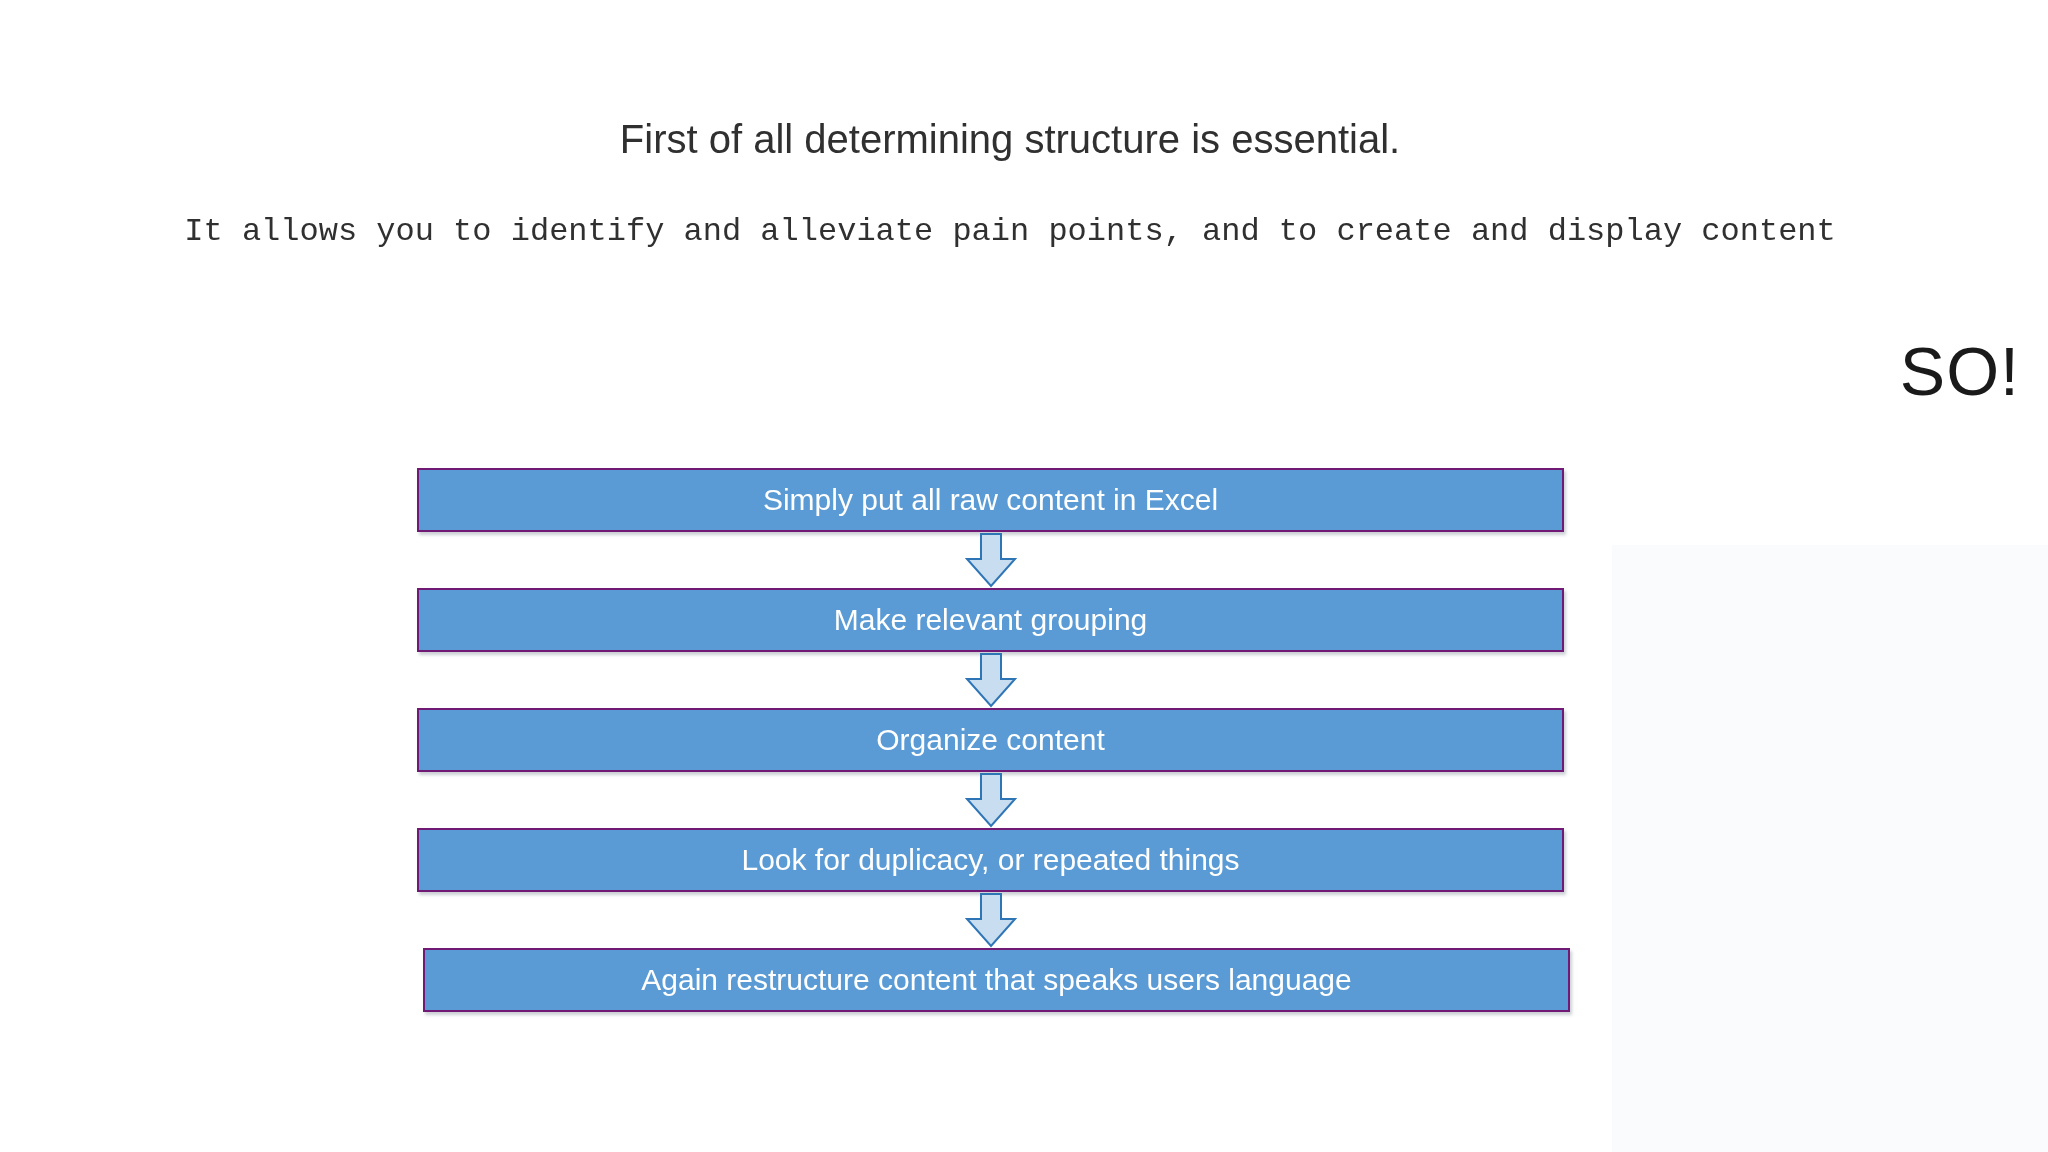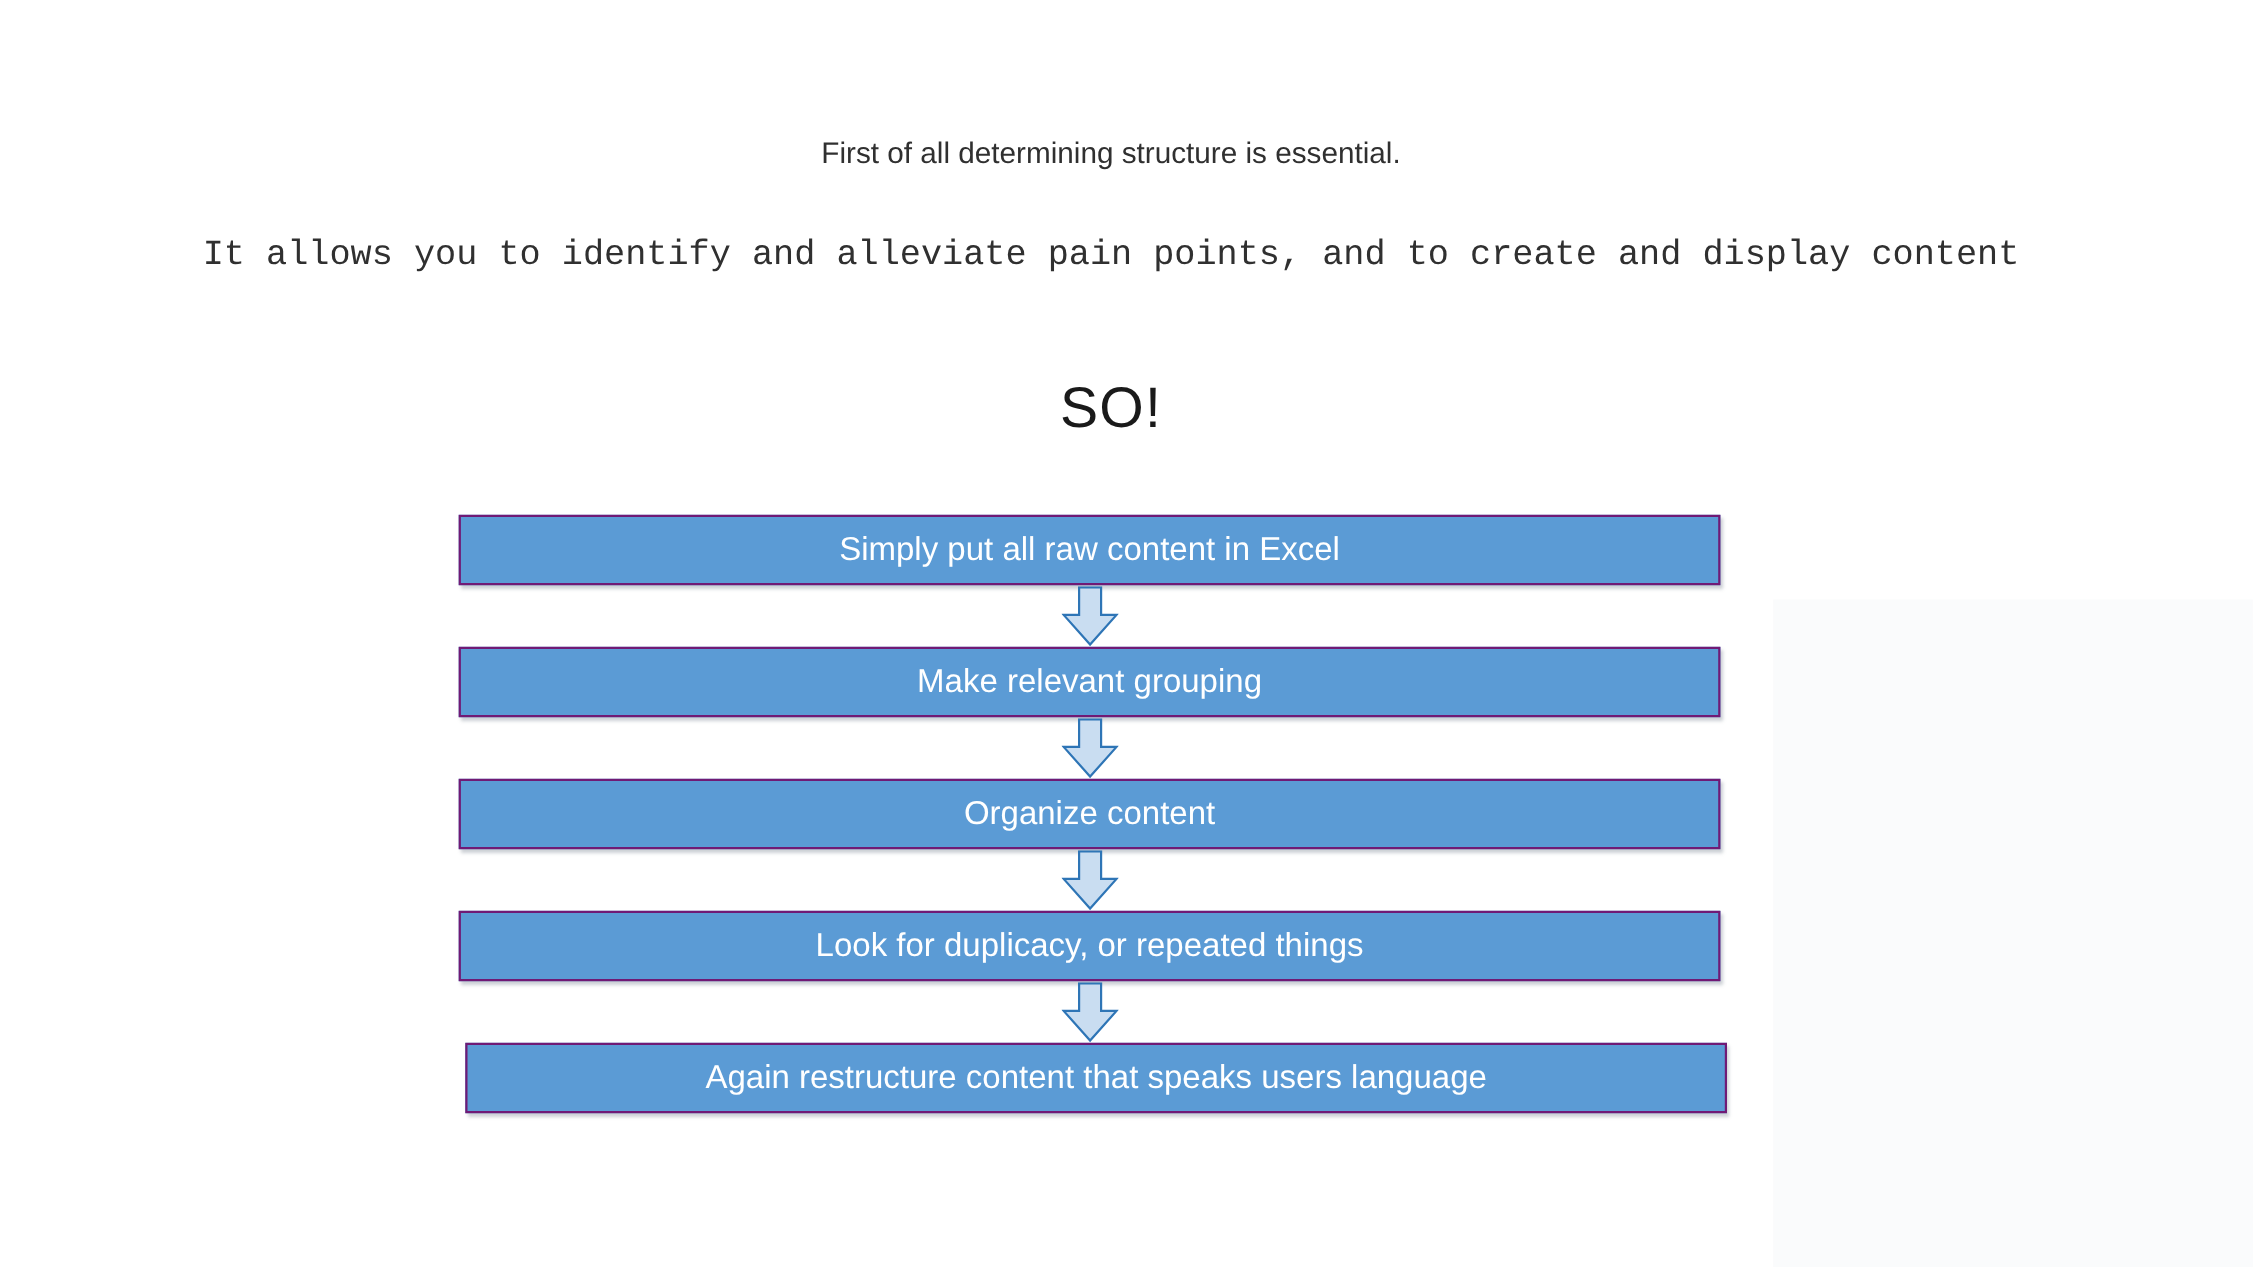--- a/index.html
+++ b/index.html
@@ -34,44 +34,45 @@
     top: 0;
     width: 2020px;
     text-align: center;
     color: #303030;
   }
   .intro-line {
     position: absolute;
     left: 0;
     width: 100%;
     top: 118px;
-    font-size: 27px;
+    font-size: 40px;
     line-height: 42px;
     font-weight: 400;
   }
   .body-lines {
     position: absolute;
     left: 0;
     width: 100%;
     top: 208px;
     font-size: 32px;
     line-height: 48px;
     font-weight: 400;
     font-family: Liberation Mono, monospace;
   }
   .emphasis {
     position: absolute;
     left: 0;
     width: 100%;
     top: 338px;
-    font-size: 52px;
+    font-size: 68px;
     line-height: 66px;
     font-weight: 500;
     color: #1a1a1a;
     letter-spacing: 1px;
+    text-align: right;
   }
   .flow {
     position: absolute;
     left: 417px;
     top: 468px;
     width: 1147px;
   }
   .step {
     box-sizing: border-box;
     height: 64px;

